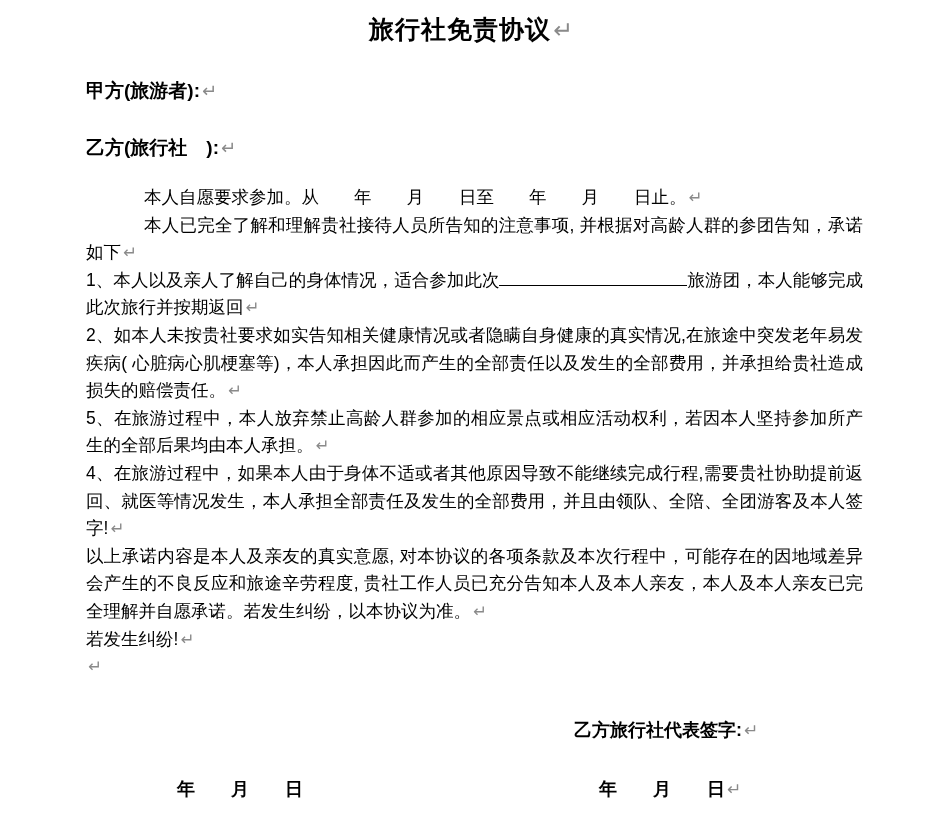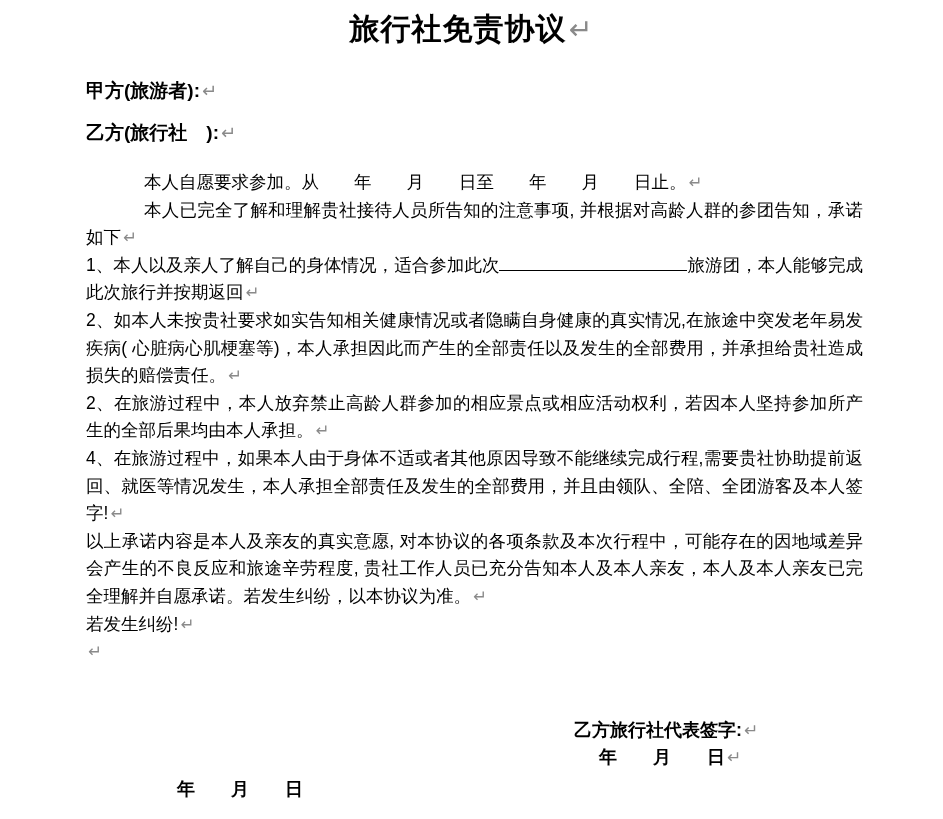--- a/index.html
+++ b/index.html
@@ -13,33 +13,33 @@
     height: 819px;
     background: #ffffff;
     color: #000000;
     font-family: "Liberation Sans", sans-serif;
     overflow: hidden;
   }
   .doc-title {
     margin: 0;
     padding-top: 12px;
     text-align: center;
-    font-size: 30px;
+    font-size: 25px;
     line-height: 34px;
     font-weight: bold;
     letter-spacing: 1px;
   }
   .party-heading {
     margin: 0 0 0 86px;
     font-size: 19px;
     line-height: 28px;
     font-weight: bold;
   }
   .party-a { margin-top: 30px; }
-  .party-b { margin-top: 14px; }
+  .party-b { margin-top: 29px; }
   .content {
     margin: 22px 80px 0 86px;
   }
   .para {
     margin: 0;
     font-size: 17.5px;
     line-height: 27.6px;
     text-align: justify;
     white-space: pre-wrap;
   }
@@ -61,21 +61,21 @@
   .sig {
     position: absolute;
     font-size: 18px;
     line-height: 26px;
     font-weight: bold;
     white-space: pre;
   }
   .sig-a-label { left: 156px; top: 717px; }
   .sig-b-label { left: 574px; top: 717px; }
   .sig-a-date  { left: 177px; top: 776px; }
-  .sig-b-date  { left: 599px; top: 744px; text-align: center; }
+  .sig-b-date  { left: 599px; top: 776px; text-align: center; }
 </style>
 </head>
 <body>
 
 <div class="page">
 
   <h1 class="doc-title"><span>旅行社免责协议</span><span class="pilcrow">↵</span></h1>
 
   <div class="party-heading party-a"><span>甲方(旅游者):</span><span class="pilcrow">↵</span></div>
 
@@ -84,21 +84,21 @@
   <div class="content">
 
     <p class="para indent"><span>本人自愿要求参加。从　　年　　月　　日至　　年　　月　　日止。</span><span class="pilcrow">↵</span></p>
 
     <p class="para indent"><span>本人已完全了解和理解贵社接待人员所告知的注意事项, 并根据对高龄人群的参团告知，承诺如下</span><span class="pilcrow">↵</span></p>
 
     <p class="para"><span>1、本人以及亲人了解自己的身体情况，适合参加此次</span><span class="blank-underline"></span><span>旅游团，本人能够完成此次旅行并按期返回</span><span class="pilcrow">↵</span></p>
 
     <p class="para"><span>2、如本人未按贵社要求如实告知相关健康情况或者隐瞒自身健康的真实情况,在旅途中突发老年易发疾病( 心脏病心肌梗塞等)，本人承担因此而产生的全部责任以及发生的全部费用，并承担给贵社造成损失的赔偿责任。</span><span class="pilcrow">↵</span></p>
 
-    <p class="para"><span>2、在旅游过程中，本人放弃禁止高龄人群参加的相应景点或相应活动权利，若因本人坚持参加所产生的全部后果均由本人承担。</span><span class="pilcrow">↵</span></p>
+    <p class="para"><span>5、在旅游过程中，本人放弃禁止高龄人群参加的相应景点或相应活动权利，若因本人坚持参加所产生的全部后果均由本人承担。</span><span class="pilcrow">↵</span></p>
 
     <p class="para"><span>4、在旅游过程中，如果本人由于身体不适或者其他原因导致不能继续完成行程,需要贵社协助提前返回、就医等情况发生，本人承担全部责任及发生的全部费用，并且由领队、全陪、全团游客及本人签字!</span><span class="pilcrow">↵</span></p>
 
 
     <p class="para"><span>以上承诺内容是本人及亲友的真实意愿, 对本协议的各项条款及本次行程中，可能存在的因地域差异会产生的不良反应和旅途辛劳程度, 贵社工作人员已充分告知本人及本人亲友，本人及本人亲友已完全理解并自愿承诺。若发生纠纷，以本协议为准。</span><span class="pilcrow">↵</span></p>
 
     <p class="para"><span>若发生纠纷!</span><span class="pilcrow">↵</span></p>
 
     <p class="para"><span class="pilcrow">↵</span></p>
 

